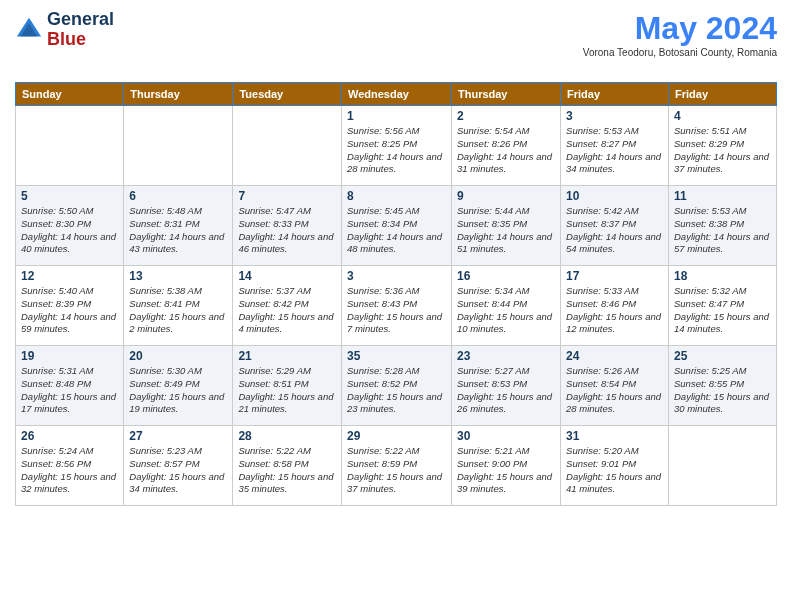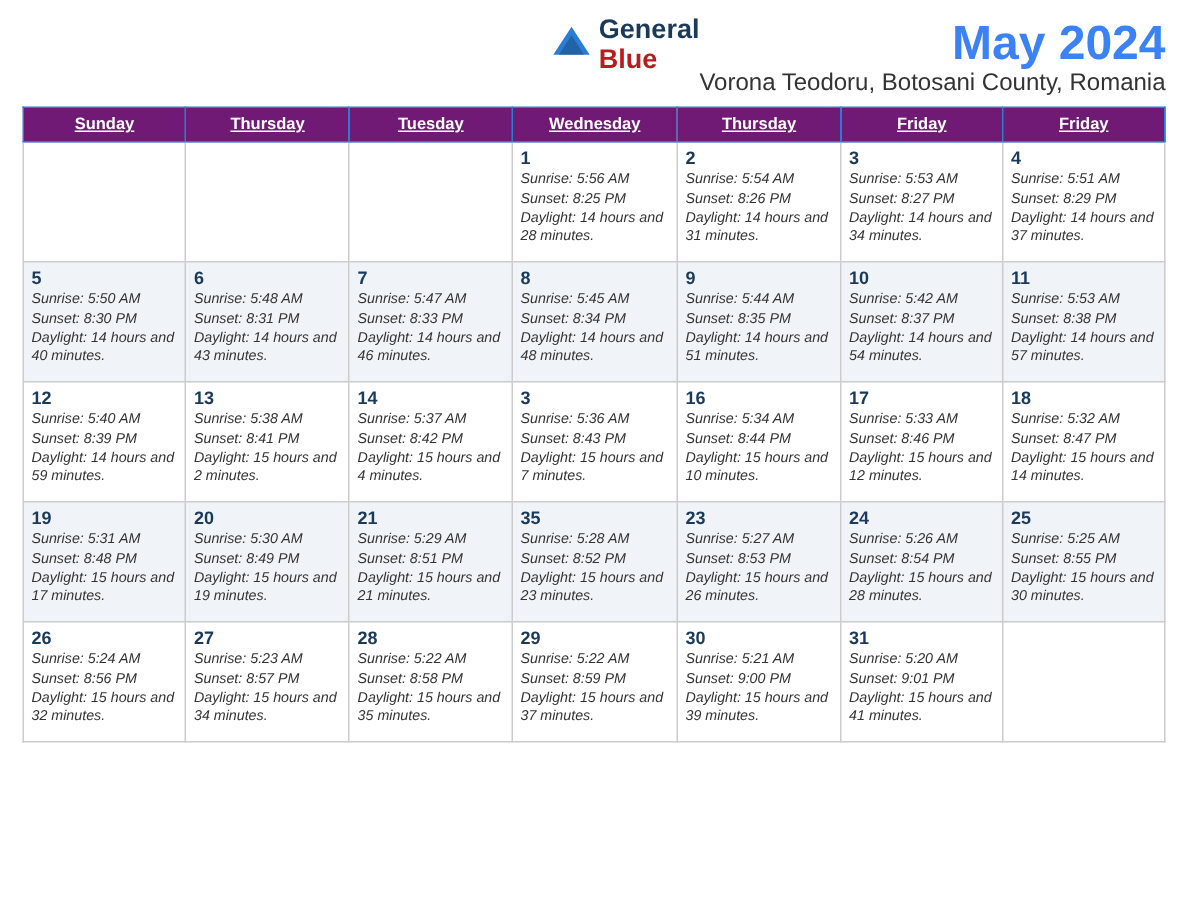--- a/index.html
+++ b/index.html
@@ -10,23 +10,23 @@
       height: 612px;
       overflow: hidden;
     }
     .page {
       width: 792px;
       min-height: 612px;
       padding: 10px 15px 10px 15px;
     }
     .header {
       display: flex;
-      justify-content: flex-end;
+      justify-content: space-between;
       align-items: flex-start;
-      margin-bottom: 6px;
+      margin-bottom: 24px;
     }
     .logo {
       display: flex;
       align-items: center;
     }
     .logo-text {
       font-size: 18px;
       font-weight: bold;
       line-height: 1.1;
     }
@@ -39,36 +39,35 @@
     }
     .title-block {
       text-align: right;
     }
     .month-year {
       font-size: 32px;
       font-weight: bold;
       color: #3b82f6;
     }
     .location {
-      font-size: 16px;
+      font-size: 10px;
       color: #333;
     }
     .calendar {
       width: 100%;
       border-collapse: collapse;
       font-size: 10px;
     }
     .calendar th {
-      background: #701a75;
+      background: #a16207;
       color: #fff;
-      text-align: center;
+      text-align: left;
       padding: 5px 6px;
       font-size: 11px;
       border: 1px solid #2a7dd4;
-      text-decoration: underline;
     }
     .calendar td {
       border: 1px solid #ccc;
       vertical-align: top;
       padding: 3px 5px;
       width: 113px;
       min-height: 80px;
       height: 80px;
       background: #fff;
     }

